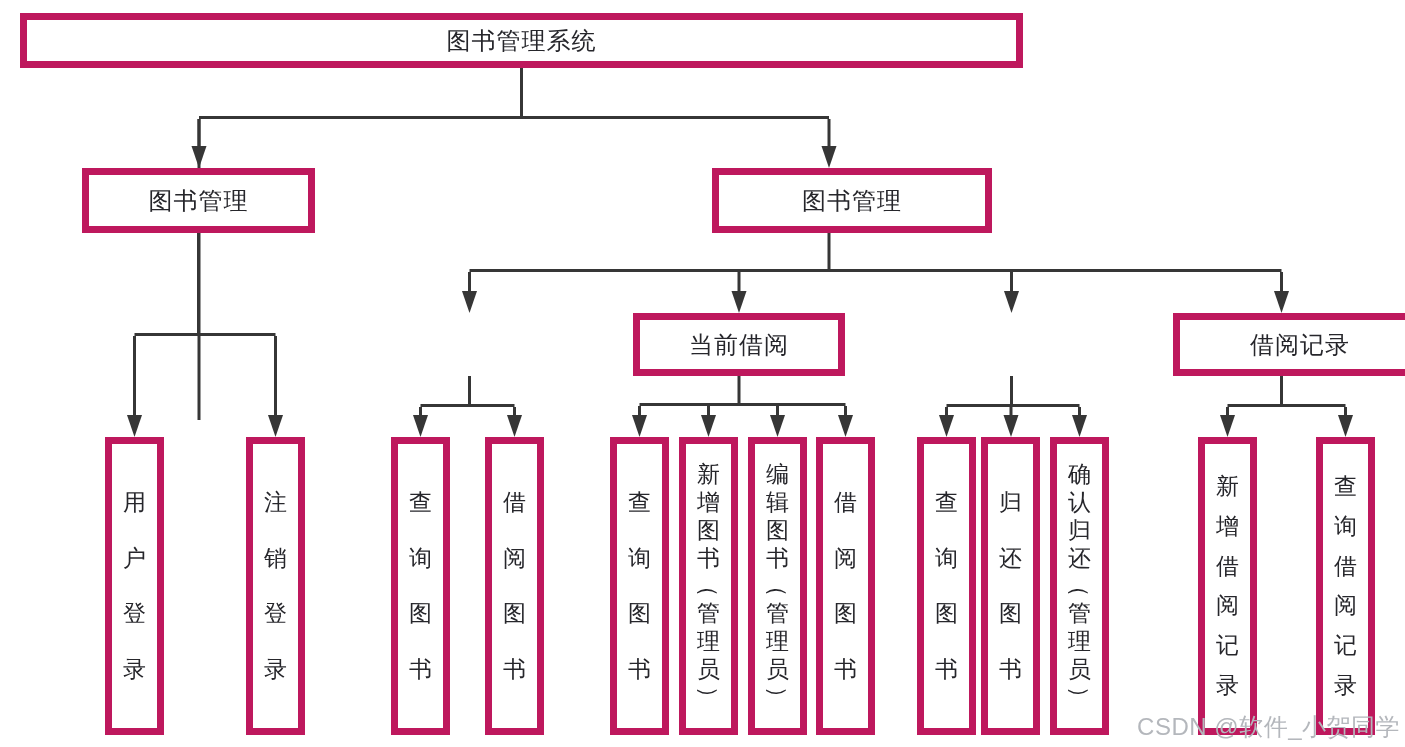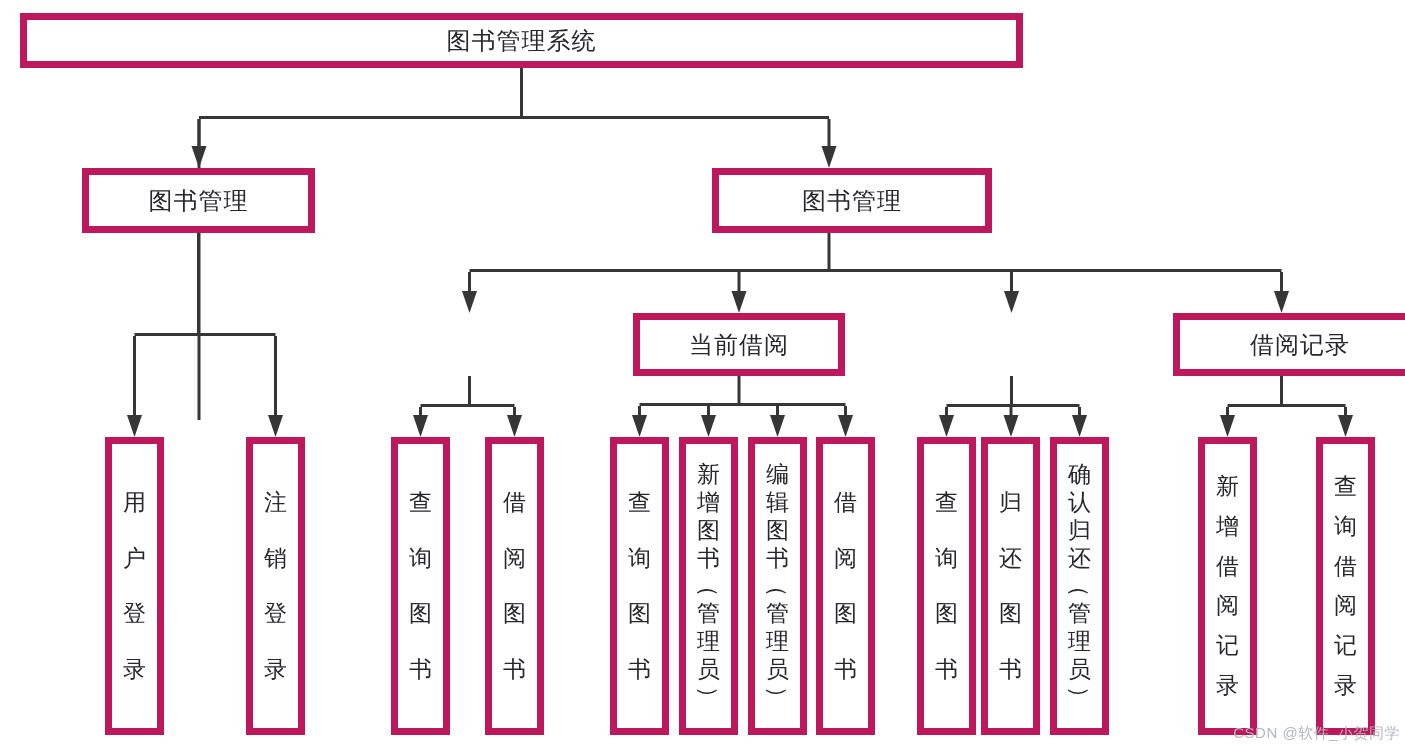--- a/index.html
+++ b/index.html
@@ -15,21 +15,21 @@
   }
   .hlabel{font-size:24px;letter-spacing:1px;white-space:nowrap;}
   .leaf{
     flex-direction:column;justify-content:space-evenly;
     padding:14px 0;font-size:23px;
   }
   .leaf span{display:block;width:100%;height:23px;line-height:23px;text-align:center;}
   .leaf span.rot{transform:rotate(90deg);}
   .watermark{
     position:absolute;right:5px;bottom:4px;z-index:5;
-    font-size:15px;color:#b4b7bc;letter-spacing:0.5px;white-space:nowrap;
+    font-size:24px;color:#b4b7bc;letter-spacing:0.5px;white-space:nowrap;
   }
 </style>
 </head>
 <body>
 
 <div class="canvas">
 
   <svg class="connectors" width="1405" height="747" viewBox="0 0 1405 747">
 
     <g stroke="#363636" stroke-width="3" fill="none">

